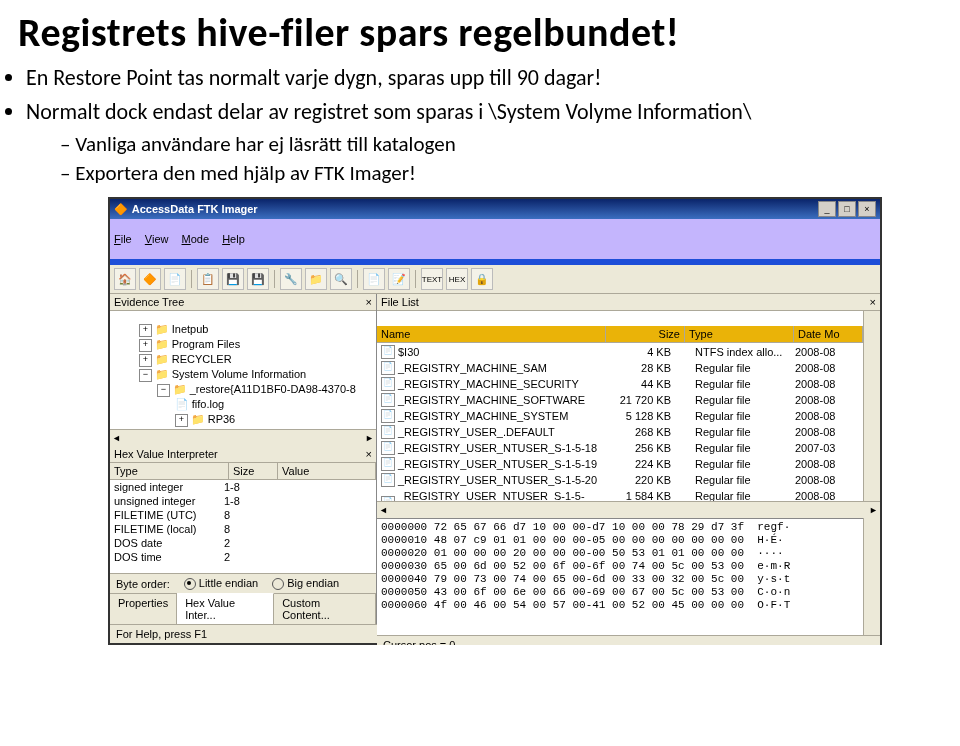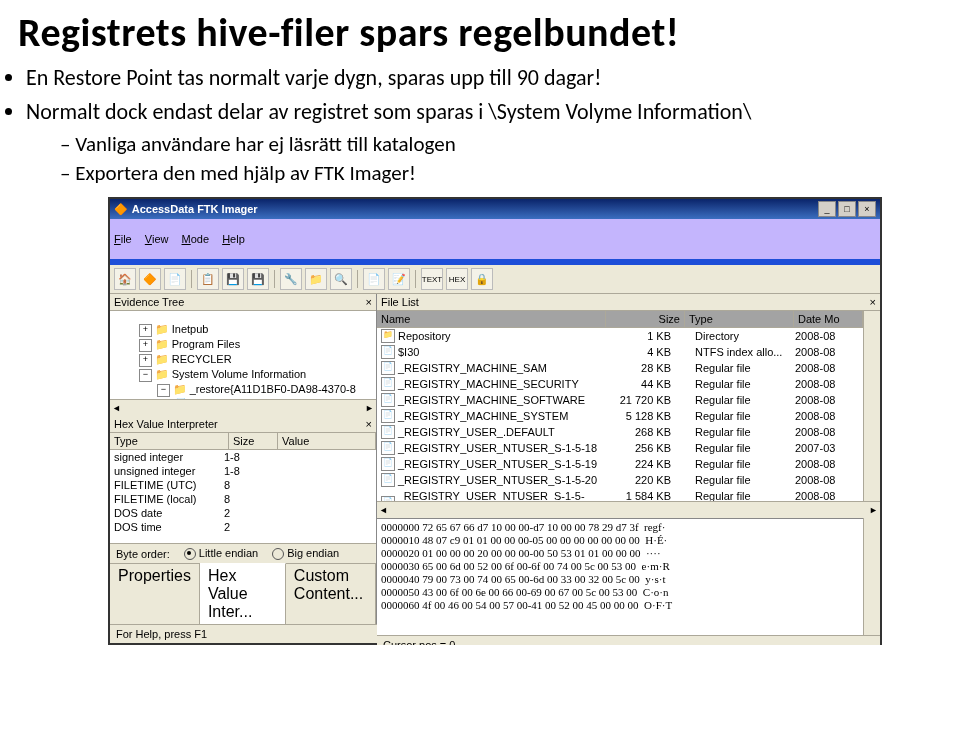--- a/index.html
+++ b/index.html
@@ -30,33 +30,33 @@
 .tn .fico{color:#d9b65a;margin-right:3px}
 .tn.i1{padding-left:18px}.tn.i2{padding-left:36px}.tn.i3{padding-left:54px}
 .hexv{height:110px;display:flex;flex-direction:column}
 .colhdr{display:flex;background:#ece9d8;border-bottom:1px solid #aca899;font-size:11px}
 .colhdr>div{padding:2px 4px;border-right:1px solid #aca899}
 .tbl{flex:1;background:#fff;overflow:auto;font-size:11px;line-height:14px}
 .tbl .r{display:flex;padding:0 4px}
 .tbl .r>div:nth-child(1){width:110px}
 .tbl .r>div:nth-child(2){width:40px}
 .flist{flex:1;background:#fff;overflow:auto;font-size:11px;height:190px}
-.fhdr{display:flex;background:#a3a3a3;border-bottom:1px solid #aca899;position:sticky;top:0}
+.fhdr{display:flex;background:#eab308;border-bottom:1px solid #aca899;position:sticky;top:15px}
 .fhdr>div{padding:2px 4px;border-right:1px solid #aca899}
 .frow{display:flex;padding:1px 4px;line-height:14px}
 .c-name{width:220px;display:flex;align-items:center;gap:3px}
 .c-size{width:70px;text-align:right;padding-right:24px}
 .c-type{width:100px}
 .c-date{width:60px}
 .fico2{display:inline-block;width:12px;height:12px;border:1px solid #888;background:#fefefe;font-size:8px;text-align:center;line-height:10px}
-.hexpane{flex:1;background:#fff;font-family:Liberation Serif, serif;font-size:11px;line-height:13px;padding:2px 4px;white-space:pre;overflow:hidden;height:112px;border-top:1px solid #888}
+.hexpane{flex:1;background:#fff;font-family:Liberation Mono, monospace;font-size:11px;line-height:13px;padding:2px 4px;white-space:pre;overflow:hidden;height:112px;border-top:1px solid #888}
 .botpanel{background:#ece9d8;border-top:1px solid #aca899;display:flex;align-items:center;padding:3px 6px;gap:14px;font-size:11px}
 .radio{display:inline-block;width:10px;height:10px;border:1px solid #555;border-radius:50%;margin-right:3px;vertical-align:middle;position:relative}
 .radio.on::after{content:"";position:absolute;width:4px;height:4px;background:#000;border-radius:50%;top:2px;left:2px}
-.tabs{background:#ece9d8;border-top:1px solid #aca899;display:flex;font-size:16px}
+.tabs{background:#ece9d8;border-top:1px solid #aca899;display:flex;font-size:11px}
 .tab{padding:3px 8px;border-right:1px solid #aca899;background:#ece9d8}
 .tab.act{background:#fff;border-top:1px solid #fff;margin-top:-1px}
 .status{background:#ece9d8;border-top:1px solid #aca899;padding:3px 6px;font-size:11px;display:flex;justify-content:space-between}
 .sbv{width:16px;background:#ece9d8;border-left:1px solid #aca899}
 .sbh{height:16px;background:#ece9d8;border-top:1px solid #aca899;display:flex;justify-content:space-between;align-items:center;padding:0 2px;font-size:9px}
 .flwrap{display:flex;flex-direction:column;flex:1}
 </style>
 </head>
 <body>
 

